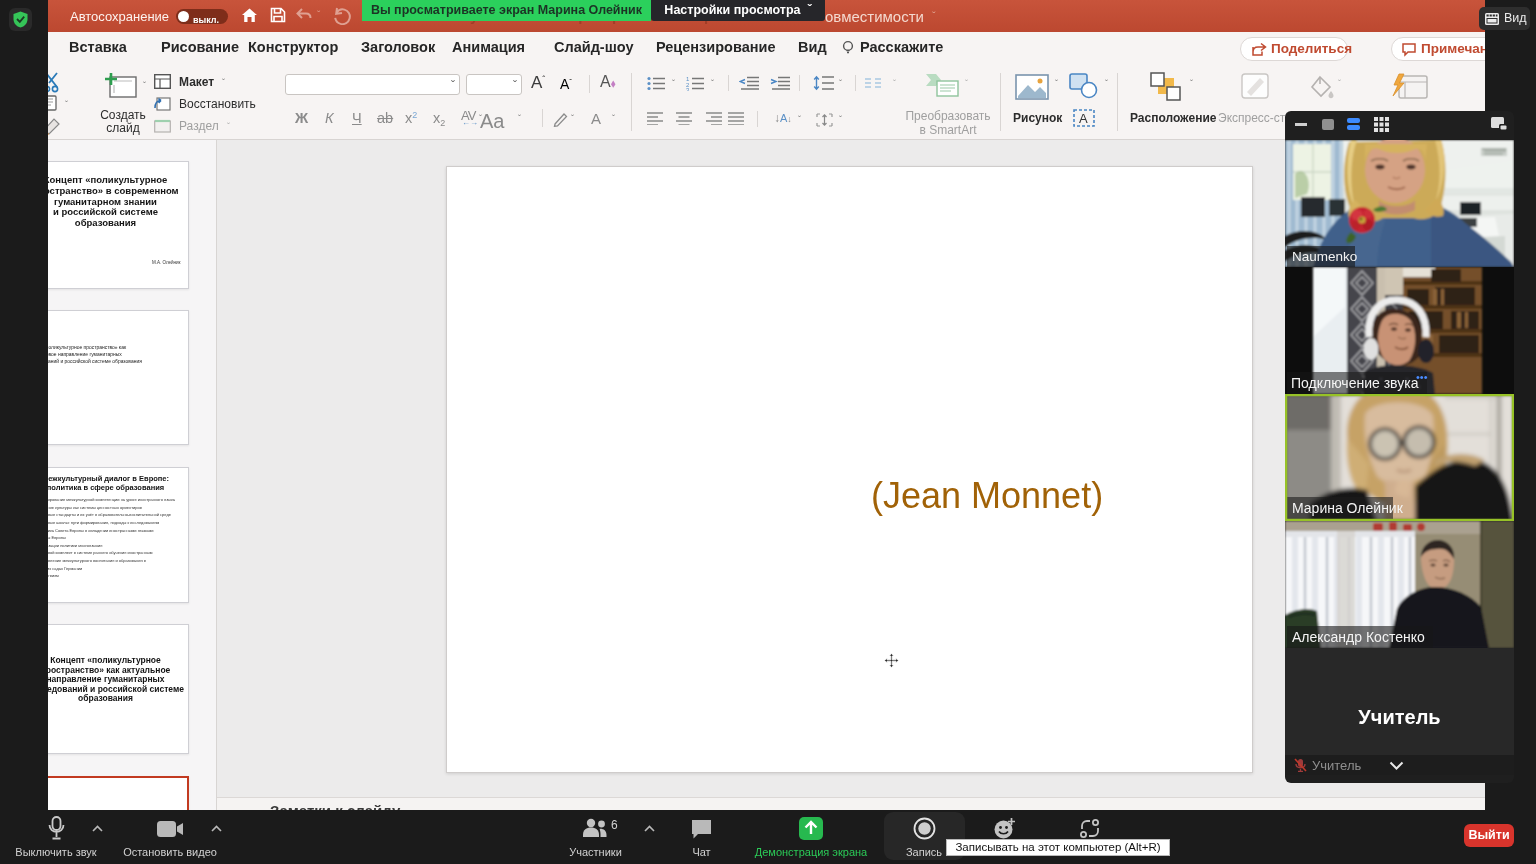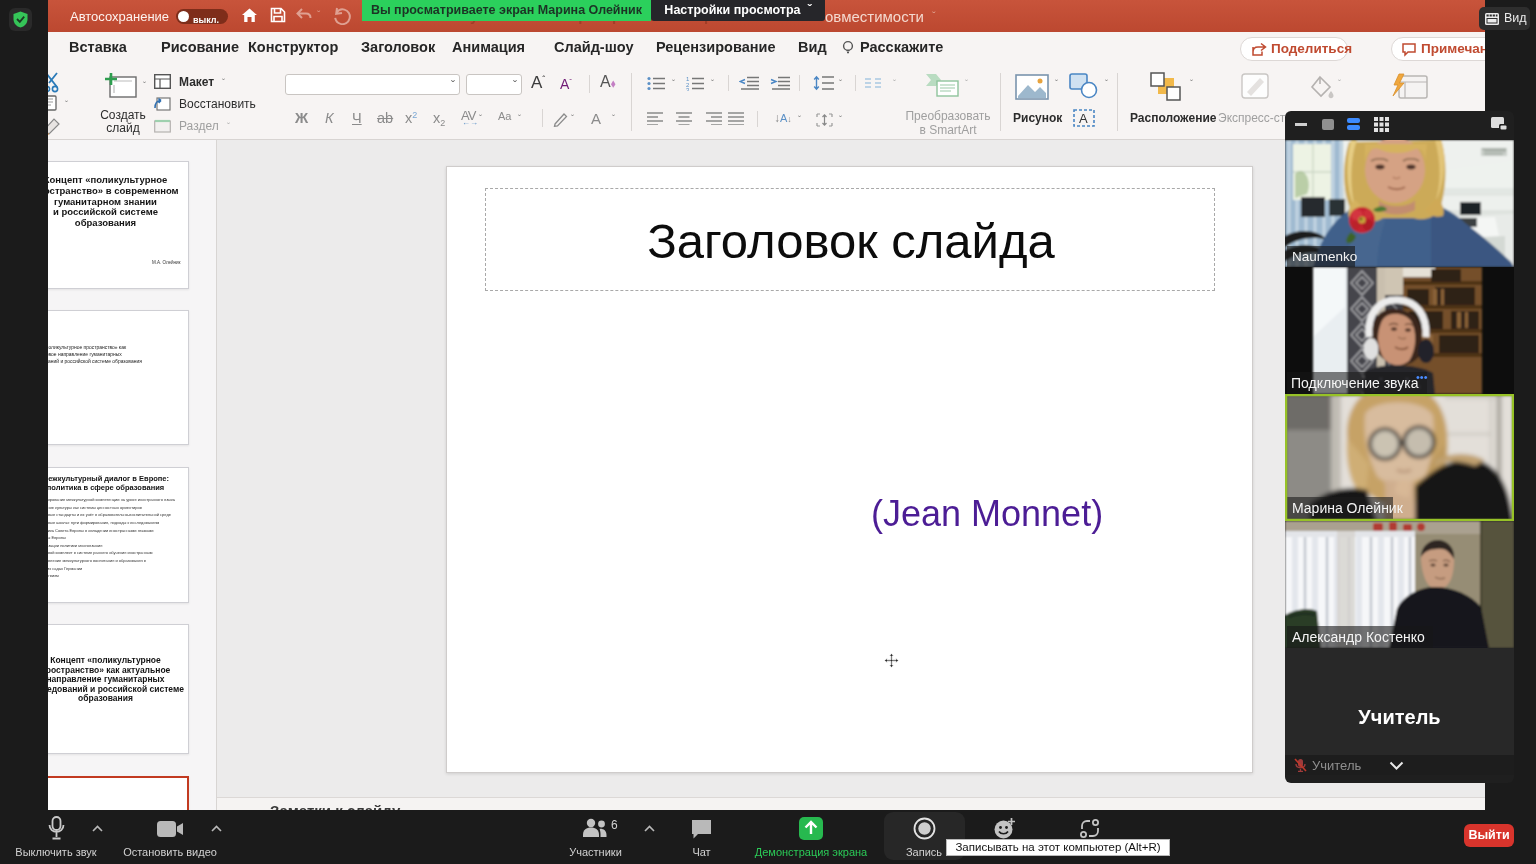--- a/index.html
+++ b/index.html
@@ -51,21 +51,21 @@
 .card { position:absolute; left:-28px; width:169px; background:#fff; border:1px solid #cfcfd4; overflow:hidden; box-shadow:0 1px 2px rgba(0,0,0,.08); }
 .card.sel { border:2px solid #c23a21; }
 
 
 #canvas { position:absolute; left:169px; top:140px; width:1268px; height:657px; background:#ecebeb; }
 #slide { position:absolute; left:229px; top:26px; width:807px; height:607px; background:#fff;
   border:1px solid #cfcccb; box-shadow:0 1px 3px rgba(0,0,0,.12); }
 #titlebox { position:absolute; left:38px; top:21px; width:730px; height:103px; border:1px dashed #a9a9a9; }
 #titletext { position:absolute; left:0; top:24px; width:730px; text-align:center; font-size:49px; color:#0c0c0c; }
 #bodytext { position:absolute; left:68px; top:143px; width:700px; font-size:36px; line-height:43.7px; color:#101010; }
-#jean { position:absolute; left:424px; top:326px; font-size:36px; color:#4c1d95; }
+#jean { position:absolute; left:424px; top:308px; font-size:36px; color:#a16207; }
 #notes { position:absolute; left:169px; top:797px; width:1268px; height:13px; background:#f5f3f2;
   border-top:1px solid #dcd8d6; overflow:hidden; }
 #notes span { position:absolute; left:53px; top:4px; font-size:15px; color:#3a3a3a; font-weight:600; }
 
 
 #vidbtn { position:absolute; left:1479px; top:7px; width:51px; height:23px; background:#2e2e2e;
   border-radius:5px; color:#ececec; font-size:12.5px; line-height:23px; }
 #panel { position:absolute; left:1285px; top:111px; width:229px; height:672px; background:#1f1f1f; border-radius:6px; }
 .tile { position:absolute; left:0; width:229px; height:127px; overflow:hidden; }
 #toolbar { position:absolute; left:0; top:810px; width:1536px; height:54px; background:#1b1b1b; }
@@ -175,34 +175,34 @@
     <svg class="abs" style="left:106px; top:55px;" width="17" height="15" viewBox="0 0 17 15">
           <rect x="0.7" y="3" width="15.6" height="11" fill="#f2f0ef" stroke="#b5b2b0" stroke-width="1.2"></rect>
           <path d="M1 3 H16" stroke="#9ed0ae" stroke-width="2.2"></path>
         </svg>
     <div class="rlbl rgray" style="left:131px; top:56px;">Раздел</div>
     <div class="rchev" style="left:179px; top:58px; color:#ababab;">ˇ</div>
 
     <div class="combo" style="left:237px; top:11px; width:175px;"></div>
     <div class="combo" style="left:418px; top:11px; width:56px;"></div>
     <div class="ric" style="left:483px; top:10px; font-size:17px; color:#3c3c3c;">A<span style="font-size:9px; vertical-align:6px;">ˆ</span></div>
-    <div class="ric" style="left:512px; top:13px; font-size:14px; color:#701a75;">A<span style="font-size:8px; vertical-align:5px;">ˇ</span></div>
+    <div class="ric" style="left:512px; top:13px; font-size:14px; color:#000000;">A<span style="font-size:8px; vertical-align:5px;">ˇ</span></div>
     <div class="rdiv" style="left:541px; top:12px; height:18px;"></div>
     <div class="ric" style="left:552px; top:10px; font-size:16px; color:#555;">A<span style="color:#c47fc4; font-size:11px;">⬧</span></div>
 
     <div class="ric" style="left:247px; top:47px; font-size:14.5px; font-weight:bold;">Ж</div>
     <div class="ric" style="left:277px; top:47px; font-size:14.5px; font-style:italic;">К</div>
     <div class="ric" style="left:304px; top:47px; font-size:14.5px; text-decoration:underline;">Ч</div>
     <div class="ric" style="left:329px; top:47px; font-size:14.5px; text-decoration:line-through;">ab</div>
     <div class="ric" style="left:357px; top:47px; font-size:14.5px;">x<span style="font-size:9px; vertical-align:5px; color:#7aa7d4;">2</span></div>
     <div class="ric" style="left:385px; top:47px; font-size:14.5px;">x<span style="font-size:9px; vertical-align:-3px;">2</span></div>
     <div class="ric" style="left:413px; top:45px; font-size:13px; letter-spacing:-1px;">AV</div>
     <div class="abs" style="left:414px; top:55px; color:#5b90c6; font-size:8px;">←→</div>
     <div class="rchev" style="left:431px; top:50px;">ˇ</div>
-    <div class="ric" style="left:450px; top:47px; font-size:11px;">Aa</div>
+    <div class="ric" style="left:432px; top:47px; font-size:20px;">Aa</div>
     <div class="rchev" style="left:470px; top:50px;">ˇ</div>
     <div class="rdiv" style="left:494px; top:46px; height:18px;"></div>
     <svg class="abs" style="left:505px; top:48px;" width="16" height="16" viewBox="0 0 16 16">
           <path d="M2 13 L11 3 L13.5 5.5 L4.5 15 L1.5 15.3 Z" fill="none" stroke="#8b8b8b" stroke-width="1.3"></path>
         </svg>
     <div class="rchev" style="left:523px; top:50px;">ˇ</div>
     <div class="ric" style="left:543px; top:47px; font-size:15px;">A</div>
     <div class="rchev" style="left:564px; top:50px;">ˇ</div>
 
     <div class="rdiv" style="left:583px; top:10px; height:58px;"></div>
@@ -330,23 +330,20 @@
       <div style="position:absolute; left:16px; top:28px; width:330px; font-size:8px; line-height:15.2px; color:#333; transform:scale(0.5); transform-origin:0 0;">формирование межкультурной компетенции на уроке иностранного языка<br>изучение культуры как системы ценностных ориентиров<br>языковые стандарты и их учёт в образовательно-воспитательной среде<br>языковые школы: пути формирования, подходы к исследованиям<br>политика Совета Европы в овладении иностранными языками<br>страны Европы<br>реализации политики многоязычия<br>языковой комплект в системе раннего обучения иностранным<br>направление межкультурного воспитания и образования в<br>детских садах Германии<br>билингвизм</div>
     </div>
     <div class="card" style="top:484px; height:130px;">
       <div style="position:absolute; left:0; top:31px; width:169px; text-align:center; font-size:8.5px; font-weight:bold; line-height:9.6px; color:#131313;">Концепт «поликультурное<br>пространство» как актуальное<br>направление гуманитарных<br>исследований и российской системе<br>образования</div>
     </div>
     <div class="card sel" style="top:636px; height:60px;"></div>
   </div>
 
   <div id="canvas">
     <div id="slide">
-      <div id="titlebox">
-            <div id="titletext">Заголовок слайда</div>
-          </div>
       <div id="jean">(Jean Monnet)</div>
       <svg class="abs" style="left:437px; top:486px;" width="15" height="15" viewBox="0 0 17 17">
             <path d="M8.5 0.5 L11 3.5 H9.3 V7.7 H13.5 V6 L16.5 8.5 L13.5 11 V9.3 H9.3 V13.5 H11 L8.5 16.5 L6 13.5 H7.7 V9.3 H3.5 V11 L0.5 8.5 L3.5 6 V7.7 H7.7 V3.5 H6 Z" fill="#2a2a2a" stroke="#fff" stroke-width="0.9"></path>
           </svg>
     </div>
   </div>
   <div id="notes">
         <span>Заметки к слайду</span>
       </div>
  </div>

